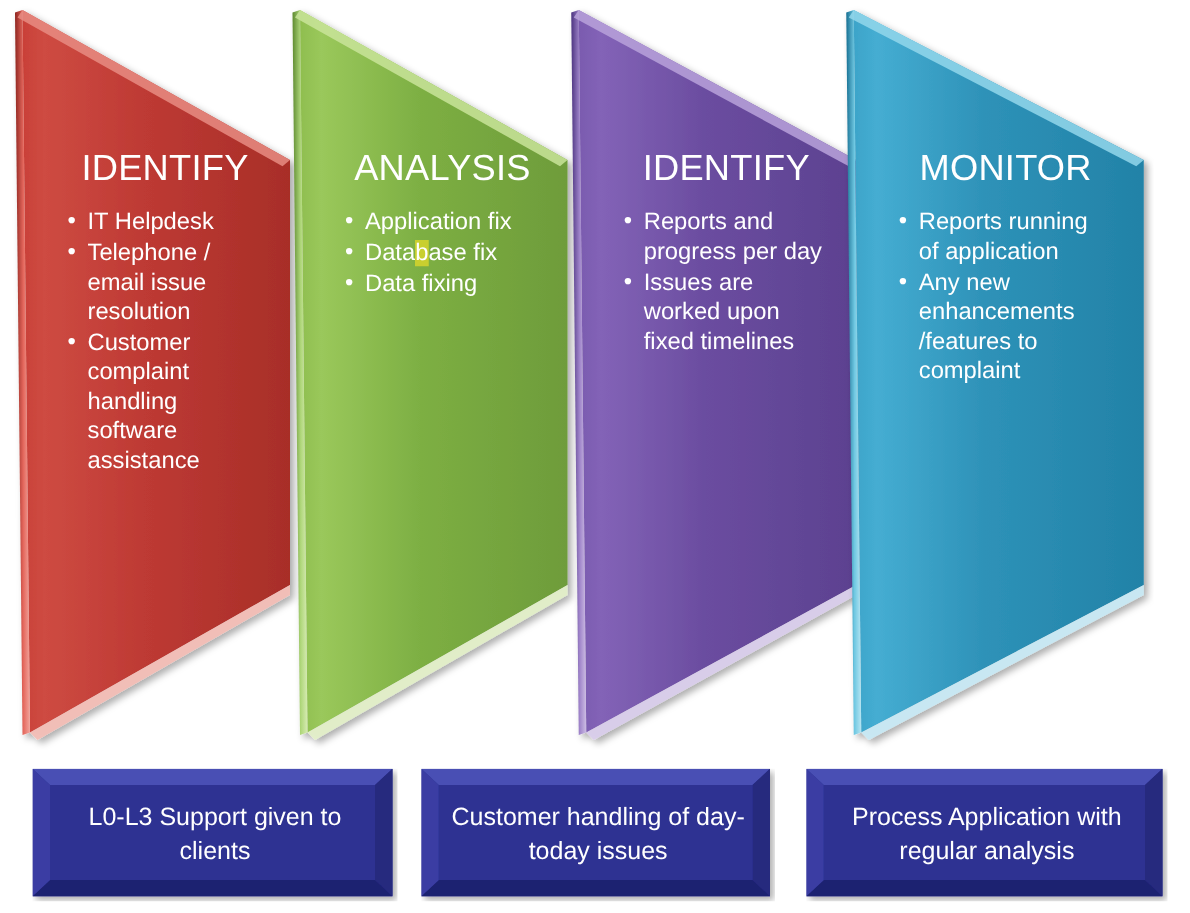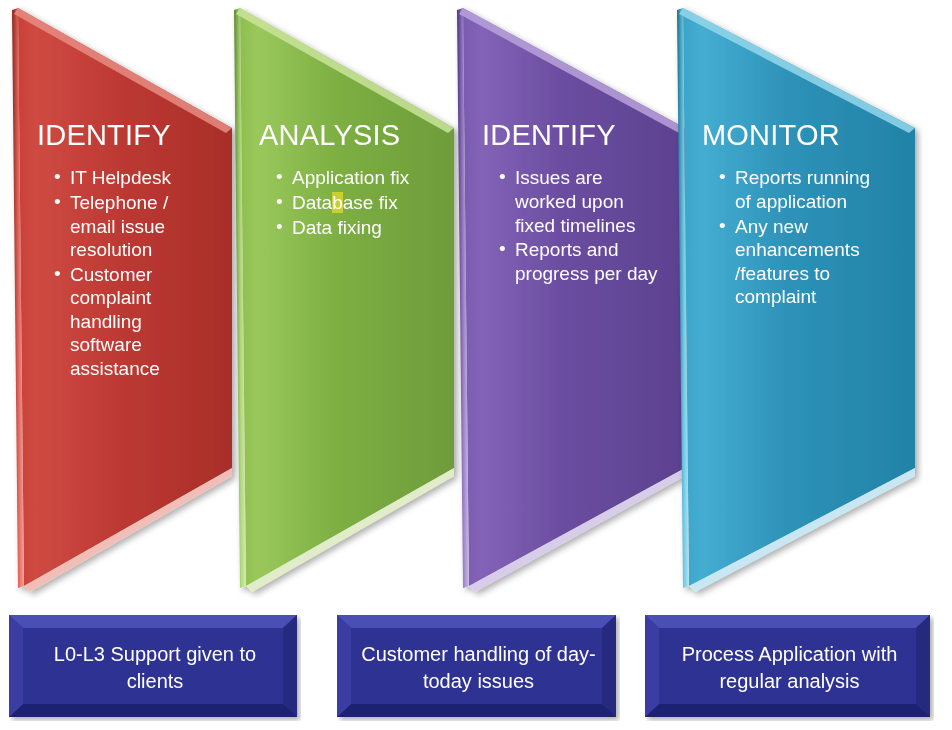--- a/index.html
+++ b/index.html
@@ -41,20 +41,21 @@
     z-index: 3;
     color: #ffffff;
   }
   .arrow .title {
     font-size: 29px;
     line-height: 1.05;
     letter-spacing: 0.2px;
     font-weight: 400;
     margin: 0 0 9px 0;
     white-space: nowrap;
+    text-align: center;
   }
   .arrow ul {
     list-style: none;
     margin: 16px;
     padding: 0;
     font-size: 19px;
     line-height: 1.24;
   }
   .arrow ul li {
     position: relative;
@@ -200,22 +201,22 @@
           <polygon points="8,8 230,128 230,468 14,586" fill="url(#g3)"></polygon>
           <polygon points="2,10 8,8 14,586 8,588" fill="url(#g3edge)"></polygon>
           <polygon points="8,8 230,128 224,133 4,14" fill="#B8A2DA" opacity="0.85"></polygon>
           <polygon points="14,586 230,468 230,476 20,592" fill="#D8CCEB" opacity="0.9"></polygon>
         </g>
       </svg>
     </div>
     <div class="content" style="left:27px; top:120px; width:198px;">
       <div class="title">IDENTIFY</div>
       <ul>
+        <li>Reports and progress per day</li>
         <li>Issues are  worked upon fixed timelines</li>
-        <li>Reports and progress per day</li>
       </ul>
     </div>
   </div>
 
   <div class="arrow" style="left:675px; width:248px;">
     <div class="svgwrap">
       <svg viewBox="0 0 248 600" width="248" height="600" preserveAspectRatio="none">
         <defs>
           <linearGradient id="g4" x1="0" y1="0" x2="1" y2="0">
             <stop offset="0%" stop-color="#3DA4C9"></stop>
@@ -242,21 +243,21 @@
     </div>
     <div class="content" style="left:27px; top:120px; width:205px;">
       <div class="title">MONITOR</div>
       <ul>
         <li>Reports running of application</li>
         <li>Any new enhancements /features to complaint</li>
       </ul>
     </div>
   </div>
 
-  <div class="bevelbox" style="left:9px; top:615px; width:292px;text-decoration:underline;">
+  <div class="bevelbox" style="left:26px; top:615px; width:292px;text-decoration:underline;">
     <div class="svgwrap">
       <svg viewBox="0 0 292 106" width="292" height="106" preserveAspectRatio="none">
         <defs>
           <filter id="bsh1" x="-10%" y="-12%" width="130%" height="140%">
             <feDropShadow dx="3" dy="3" stdDeviation="2.5" flood-color="#000000" flood-opacity="0.3"></feDropShadow>
           </filter>
         </defs>
         <g filter="url(#bsh1)">
           <rect x="0" y="0" width="288" height="102" fill="#2E3192"></rect>
           <polygon points="0,0 288,0 274,13 14,13" fill="#4950B4"></polygon>

